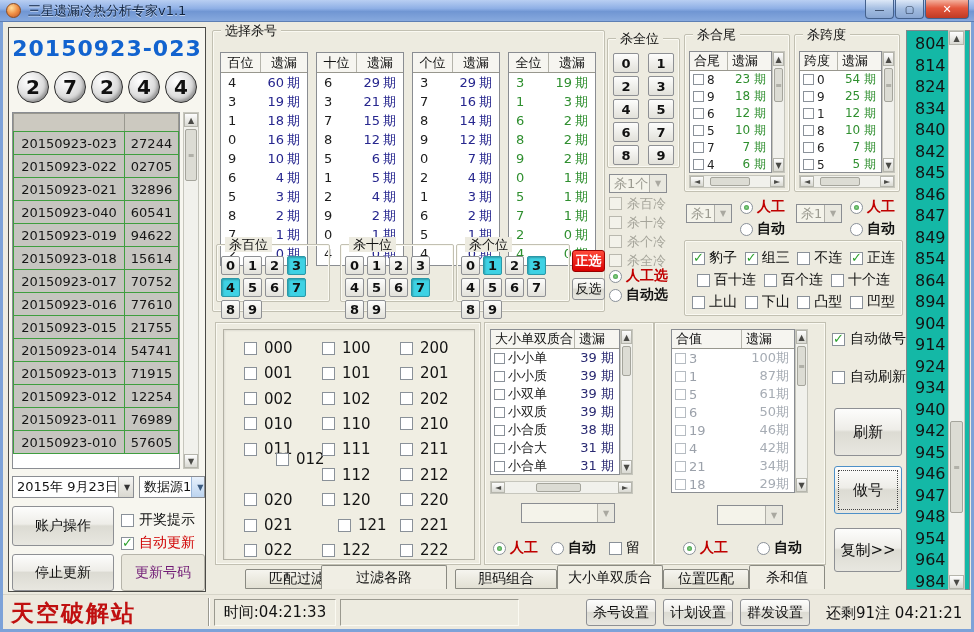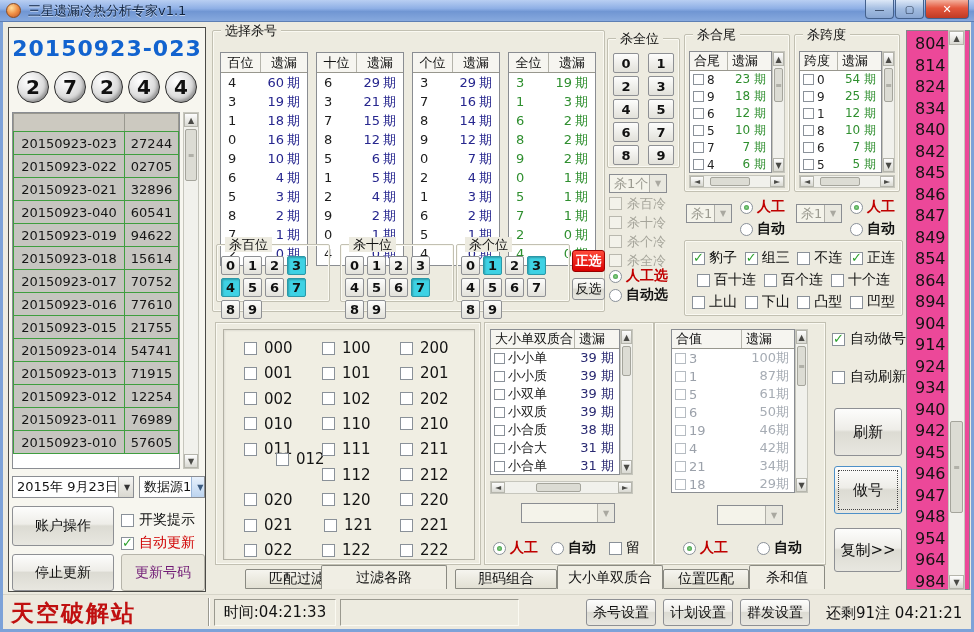--- a/index.html
+++ b/index.html
@@ -143,21 +143,21 @@
 #kd-auto{left:847px;top:198px}
 
 #rightctl{left:825px;top:300px;width:78px;height:268px}
 .rcb{position:absolute;display:flex;align-items:center;gap:5px;font-size:14px;white-space:nowrap}
 #cb-automake{left:4px;top:8px}
 #cb-autorefresh{left:4px;top:46px}
 #refreshbtn{position:absolute;left:6px;top:86px;width:68px;height:48px;font-size:15px}
 #makebtn{position:absolute;left:6px;top:144px;width:68px;height:48px;font-size:15px;border-color:#4d90c8;outline:1px dotted #444;outline-offset:-5px}
 #copybtn{position:absolute;left:6px;top:206px;width:68px;height:44px;font-size:15px}
 
-#results{left:903px;top:8px;width:64px;height:560px;background:#ec4899;border:1px solid #84878c}
+#results{left:903px;top:8px;width:64px;height:560px;background:#14b8a6;border:1px solid #84878c}
 #res-items{position:absolute;left:0;top:2px;width:45px}
 .ritem{height:21.5px;line-height:21.5px;padding-left:8px;font-size:16px;color:#141414}
 #res-scroll{left:945px;top:8px;width:17px;height:560px}
 
 .tab{position:absolute;display:flex;align-items:center;justify-content:center;font-size:14px;background:linear-gradient(#f6f5ef,#e2e0d3);border:1px solid #8a8a82;height:20px;top:547px;border-radius:2px 2px 0 0;white-space:nowrap}
 .tab.active{top:543px;height:24px;background:#f0eee4;border-bottom:none}
 
 #statusbar{position:absolute;left:0;bottom:0;width:100%;height:35px;background:#ece9de;border-top:1px solid #d6d4c8}
 #site{position:absolute;left:8px;top:3px;font-size:23px;font-weight:bold;color:#c01010;letter-spacing:2px}
 #ssep{position:absolute;left:205px;top:3px;width:2px;height:28px;border-left:1px solid #9a998f;border-right:1px solid #fff}
@@ -838,21 +838,21 @@
             <span class="glab">111</span>
           </label>
           <label class="gitem" style="left: 98px; top: 135.5px;">
             <span class="cb"></span>
             <span class="glab">112</span>
           </label>
           <label class="gitem" style="left: 98px; top: 160.8px;">
             <span class="cb"></span>
             <span class="glab">120</span>
           </label>
-          <label class="gitem" style="left: 100px; top: 186.1px;">
+          <label class="gitem" style="left: 114px; top: 186.1px;">
             <span class="cb"></span>
             <span class="glab">121</span>
           </label>
           <label class="gitem" style="left: 98px; top: 211.4px;">
             <span class="cb"></span>
             <span class="glab">122</span>
           </label>
           <label class="gitem" style="left: 176px; top: 9px;">
             <span class="cb"></span>
             <span class="glab">200</span>

